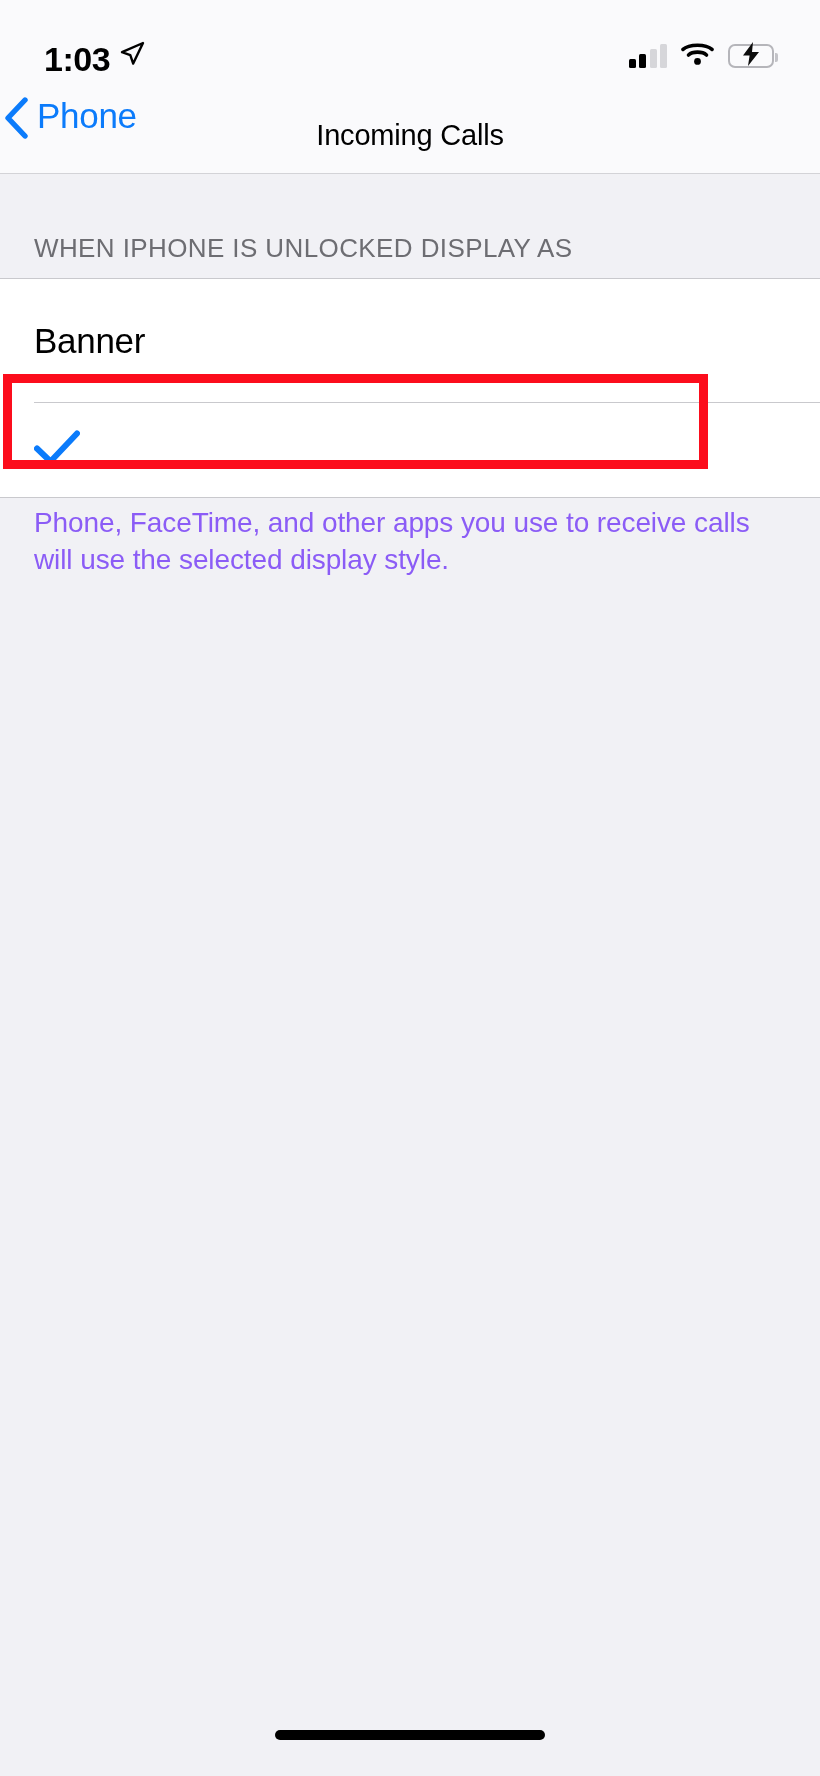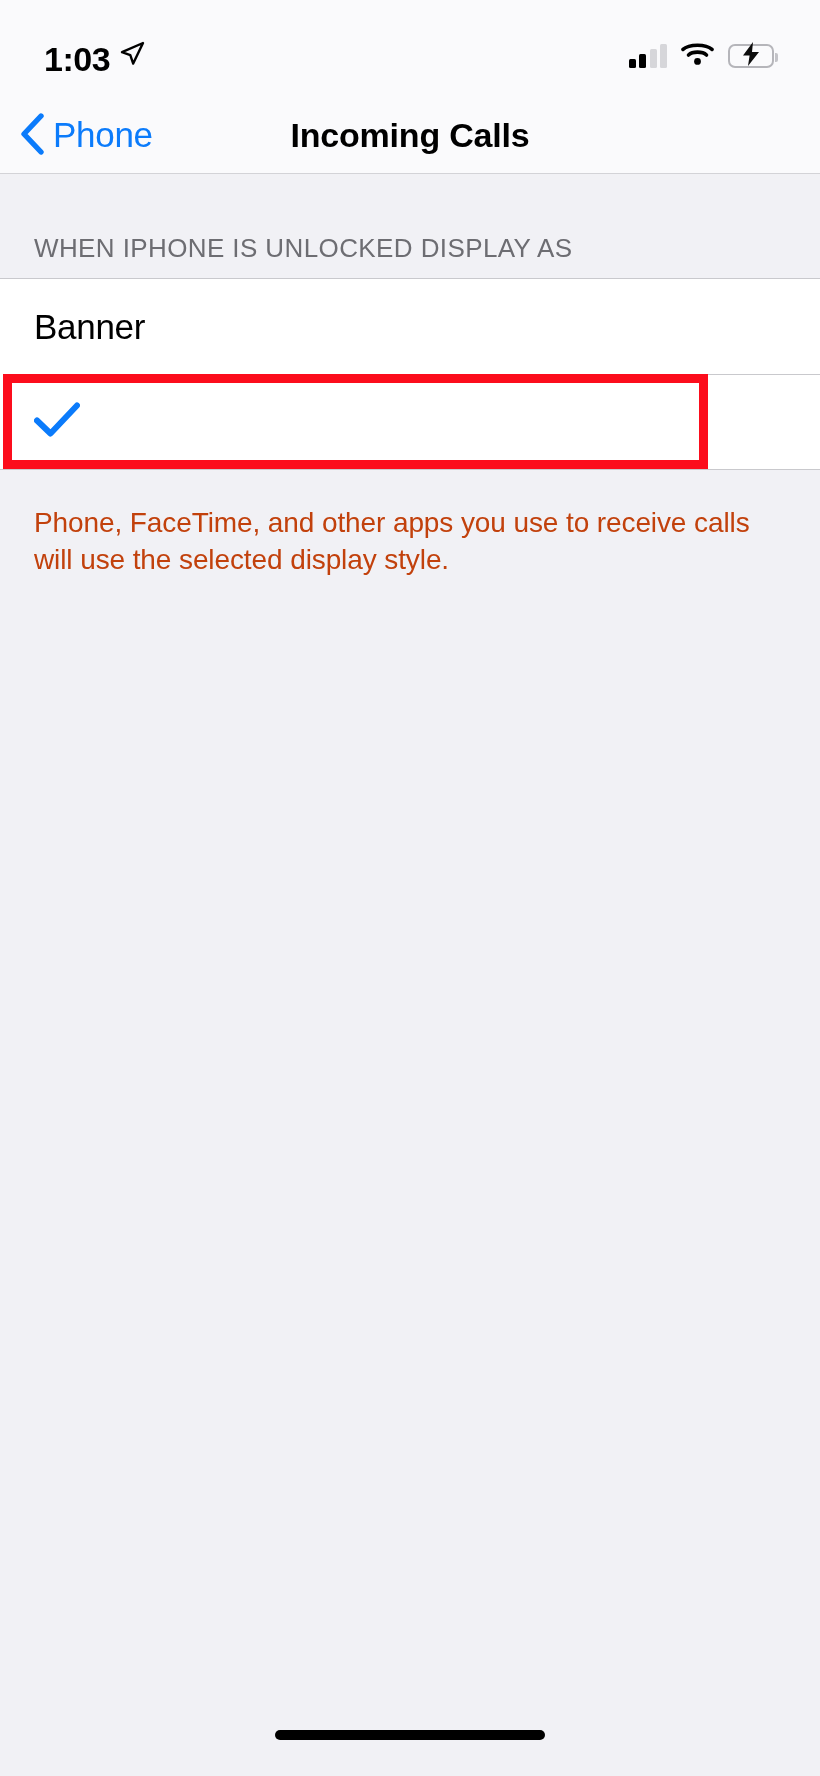--- a/index.html
+++ b/index.html
@@ -66,35 +66,35 @@
   }
 
   
   .nav-bar {
     position:absolute; top:96px; left:0;
     width:820px; height:78px;
     background:#fafafc;
     border-bottom:1px solid #d3d3d7;
   }
   .back-button {
-    position:absolute; left:20px; top:0;
+    position:absolute; left:4px; top:0;
     height:78px;
-    display:flex; align-items:center; gap:8px;
+    display:flex; gap:8px;
     cursor:pointer;
   }
   .back-chevron { display:block; margin-top:1px; }
   .back-label {
     font-size:35px; color:#0b7bfb;
     letter-spacing:-0.3px;
   }
   .nav-title {
     position:absolute; left:0; top:0;
     width:820px; height:78px;
     display:flex; align-items:center; justify-content:center;
-    font-size:34px; font-weight:bold; color:#000;
+    font-size:29px; font-weight:normal; color:#000;
     letter-spacing:-0.2px;
   }
 
   
   .section-header {
     position:absolute; left:0; top:174px;
     width:668px; height:104px;
     display:flex; align-items:flex-end;
     padding:0 0 14px 34px;
     font-size:26px; color:#6d6d72;
@@ -108,40 +108,41 @@
     border-top:1px solid #c9c9cd;
     border-bottom:1px solid #c9c9cd;
   }
   .row {
     position:relative;
     height:95px;
     display:flex; align-items:center;
     padding:0 36px 0 34px;
     background:#fff;
     cursor:pointer;
+    margin-top:14px;
   }
   .row + .row::before {
     content:"";
     position:absolute; left:34px; right:0; top:0;
     height:1px; background:#c9c9cd;
   }
   .row-label {
     font-size:35px; color:#000;
     letter-spacing:-0.3px;
     flex:1;
   }
   .checkmark { display:block; margin-right:4px; }
 
   
   .footer-note {
     position:absolute; left:0; top:482px;
     width:820px;
     padding:22px 46px 0 34px;
     font-size:28px; line-height:1.33;
-    color:#c2410c;
+    color:#8b5cf6;
     letter-spacing:-0.1px;
   }
 
   
   .annotation-box {
     position:absolute;
     left:3px; top:374px;
     width:705px; height:95px;
     border:9px solid #fc0d1c;
     pointer-events:none;

